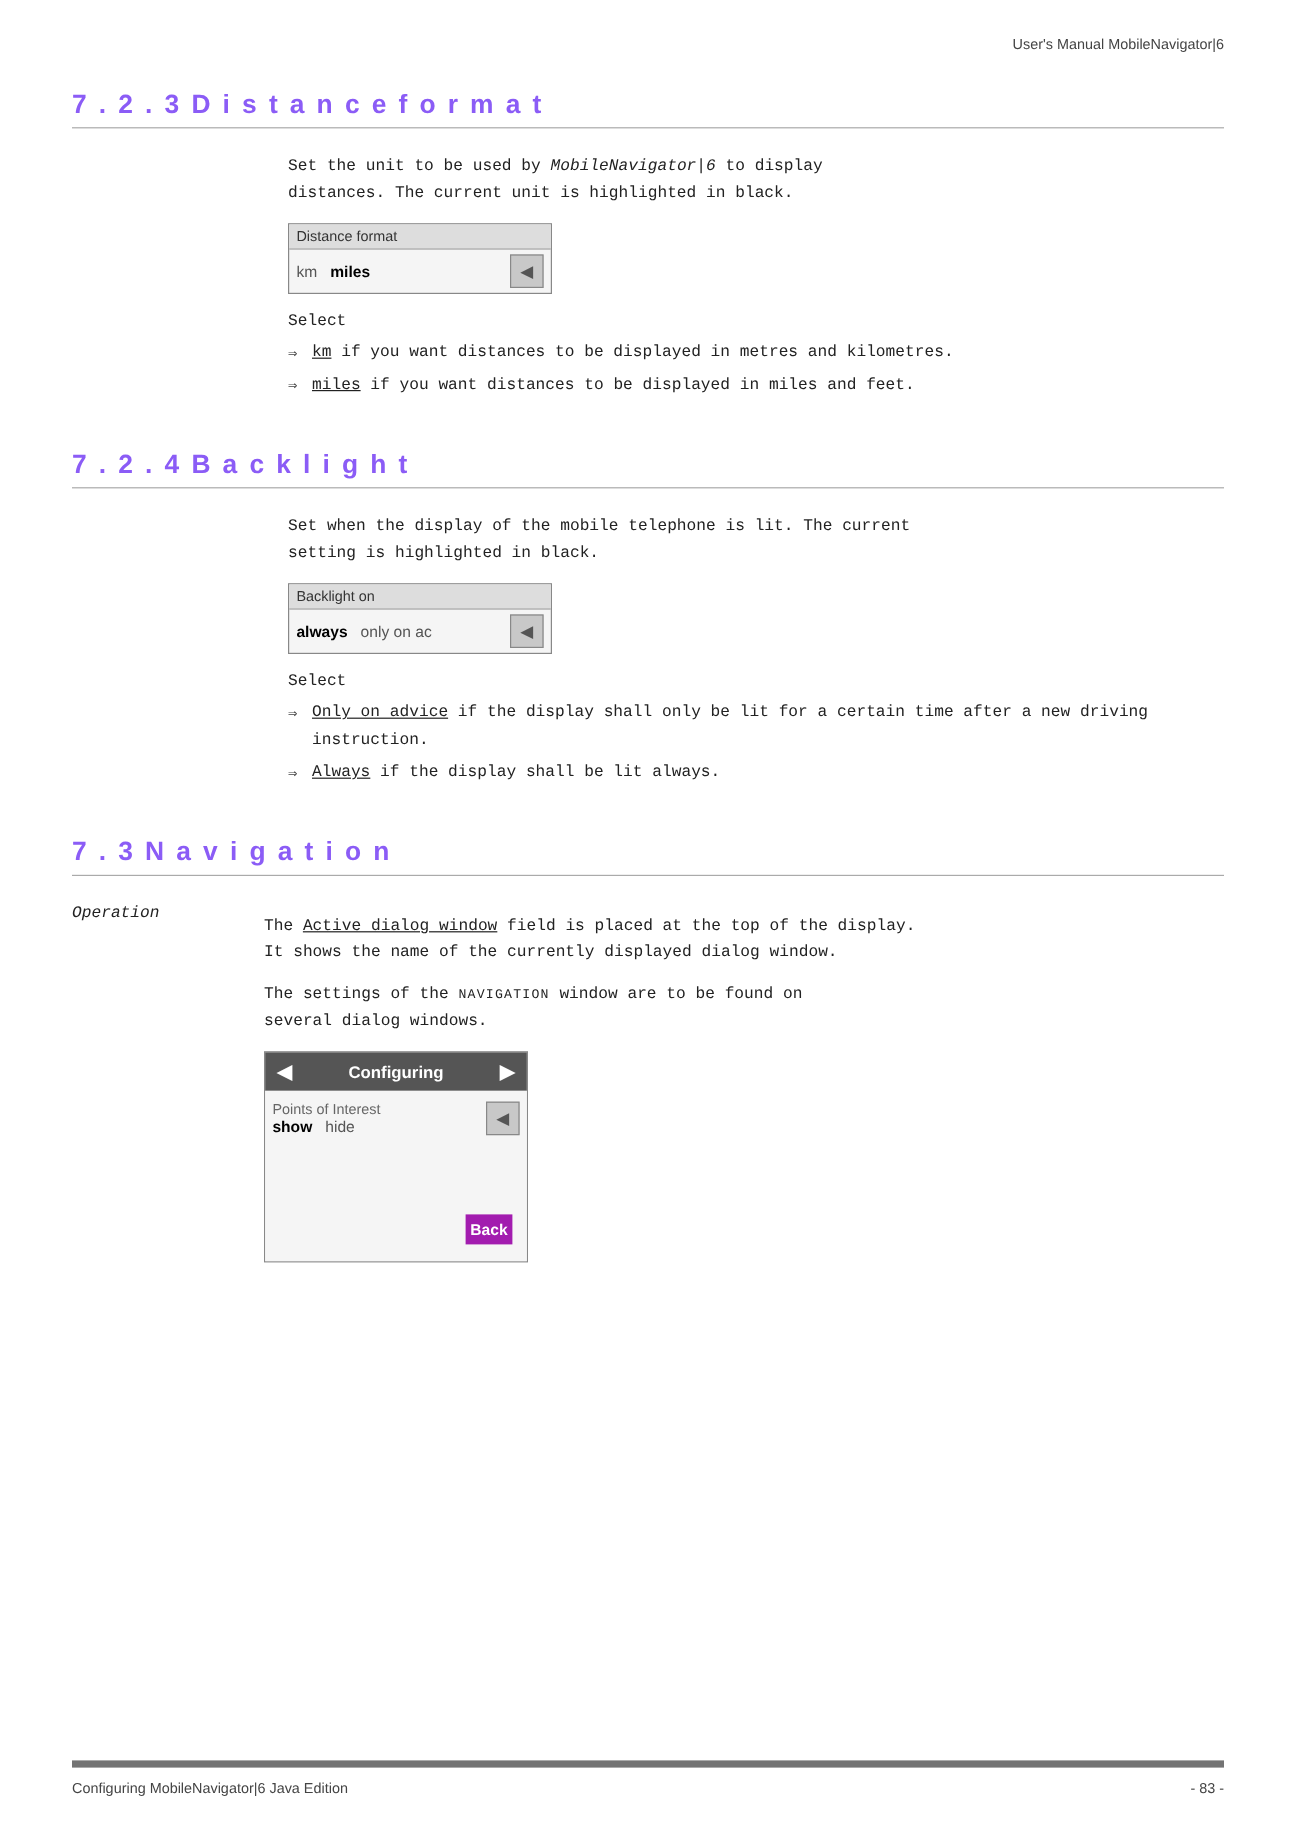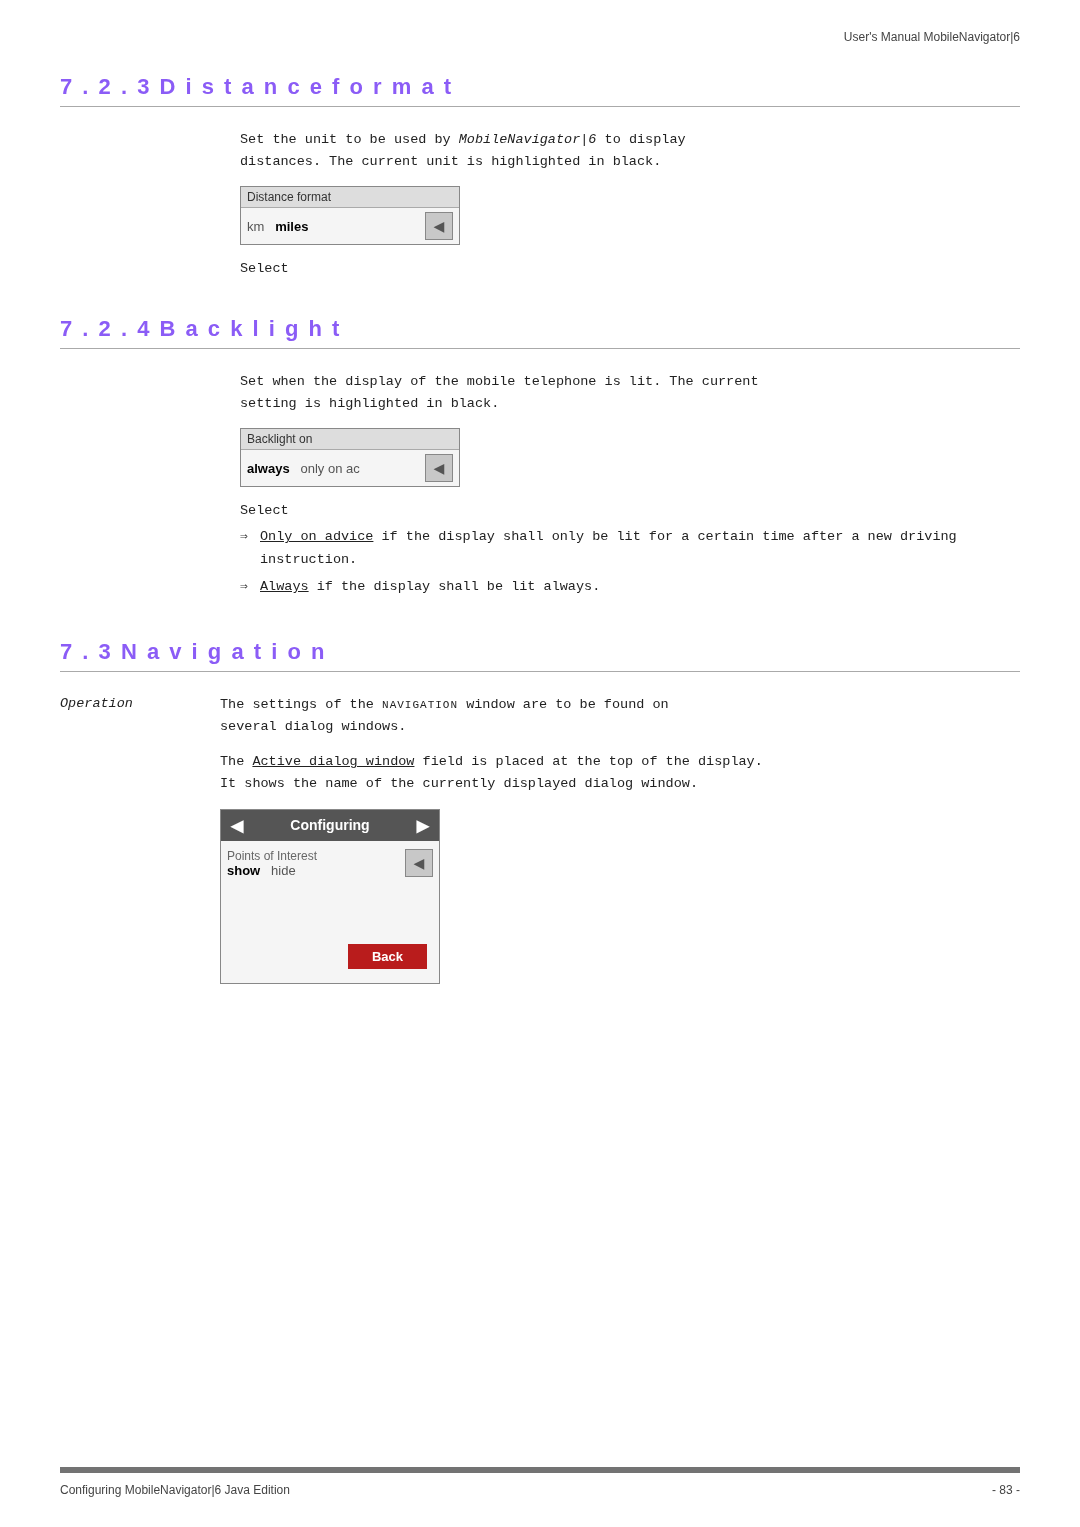--- a/index.html
+++ b/index.html
@@ -163,24 +163,24 @@
     }
     .nav-widget-spacer {
       height: 60px;
     }
     .nav-widget-back-row {
       display: flex;
       justify-content: flex-end;
       padding: 6px;
     }
     .back-button {
-      background: #b91c1c;
+      background: #a21caf;
       color: #fff;
       border: none;
-      padding: 5px 24px;
+      padding: 5px 4px;
       font-size: 13px;
       cursor: pointer;
       font-weight: bold;
     }
     .operation-block {
       display: flex;
       gap: 0;
       margin-bottom: 10px;
     }
     .operation-label {
@@ -233,20 +233,28 @@
           <div class="ui-widget-options">
             <span>km</span>&nbsp;&nbsp;
             <span class="selected">miles</span>
           </div>
           <div class="ui-widget-arrow">◀</div>
         </div>
       </div>
 
       <div class="select-label">Select</div>
 
+      <ul class="bullet-list">
+        <li>
+          <span class="underline">km</span> if you want distances to be displayed in metres and kilometres.
+        </li>
+        <li>
+          <span class="underline">miles</span> if you want distances to be displayed in miles and feet.
+        </li>
+      </ul>
     </div>
   </div>
 
   <div class="section">
     <div class="section-title">
       <span>7 . 2 . 4   B a c k l i g h t</span>
     </div>
     <div class="content-block">
       <div class="description">
         Set when the display of the mobile telephone is lit. The current<br>
@@ -280,27 +288,27 @@
   </div>
 
   <div class="section">
     <div class="section-title">
       <span>7 . 3   N a v i g a t i o n</span>
     </div>
 
     <div class="operation-block">
       <div class="operation-label">Operation</div>
       <div class="operation-content">
+        <div class="description" style="margin-top:10px;">
+          The <span class="underline">Active dialog window</span> field is placed at the top of the display.<br>
+          It shows the name of the currently displayed dialog window.
+        </div>
         <div class="description">
           The settings of the <span style="font-variant: small-caps; text-transform: uppercase; font-size: 11px; letter-spacing:1px;">Navigation</span> window are to be found on<br>
           several dialog windows.
-        </div>
-        <div class="description" style="margin-top:10px;">
-          The <span class="underline">Active dialog window</span> field is placed at the top of the display.<br>
-          It shows the name of the currently displayed dialog window.
         </div>
 
         <div class="nav-widget">
           <div class="nav-widget-header">
             <span class="nav-arrow">◀</span>
             <span>Configuring</span>
             <span class="nav-arrow">▶</span>
           </div>
           <div class="nav-widget-body">
             <div class="nav-widget-subrow">

